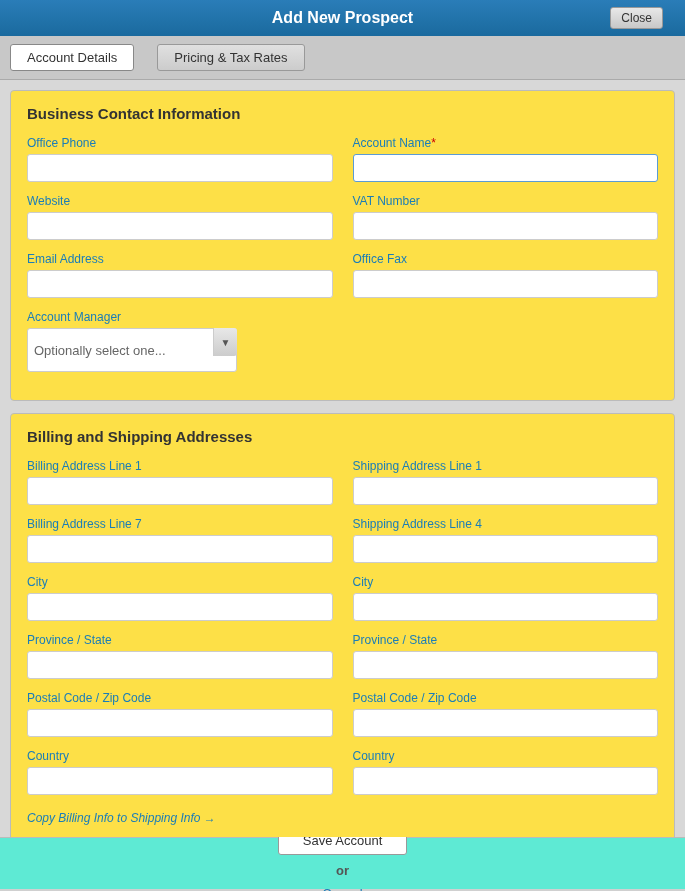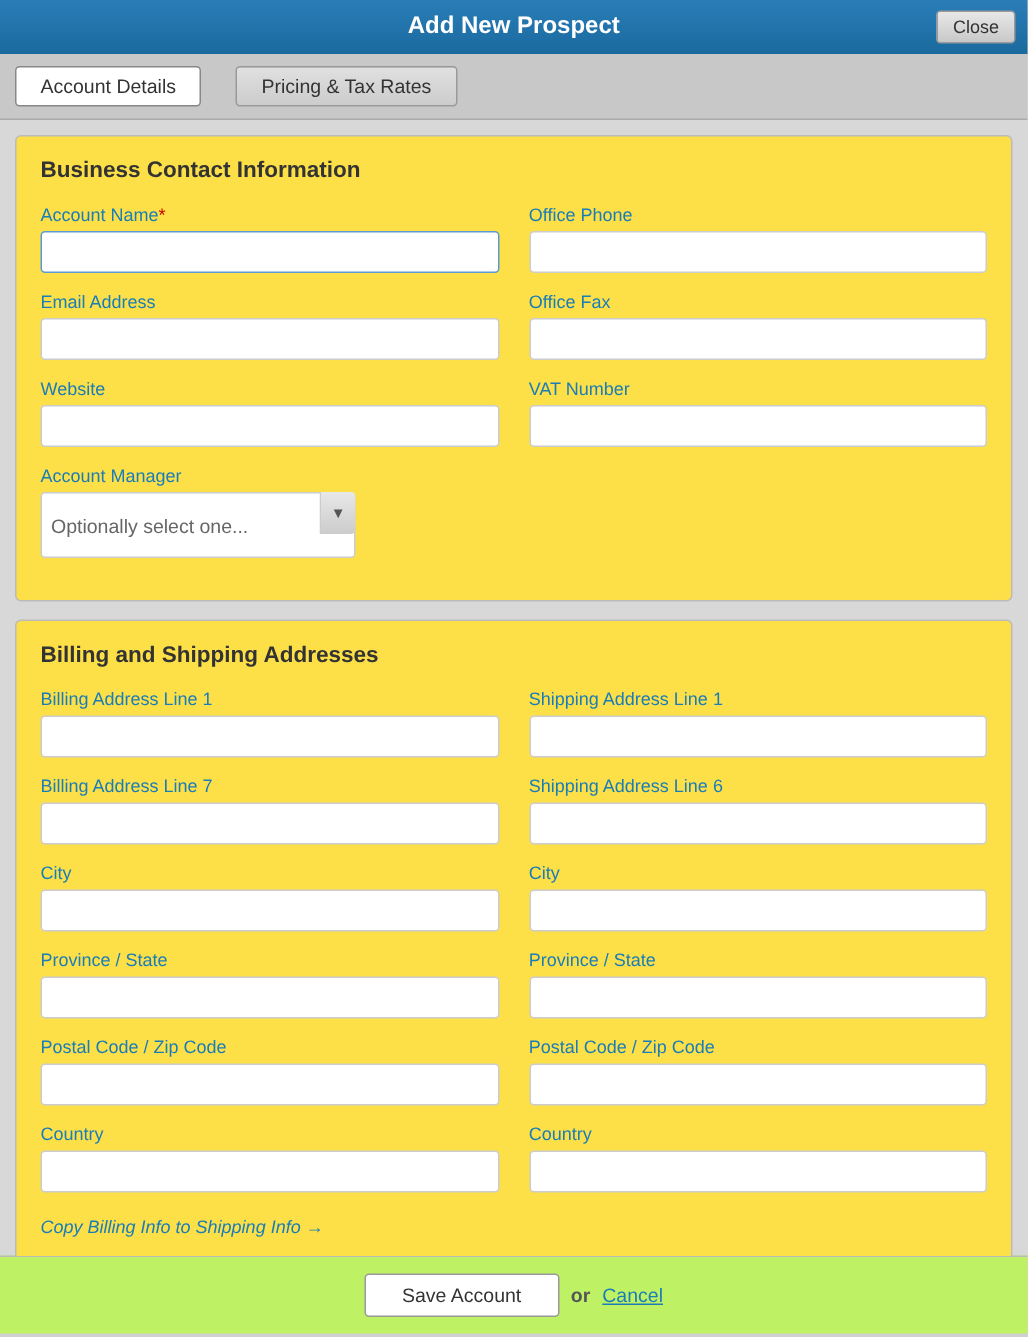--- a/index.html
+++ b/index.html
@@ -22,21 +22,21 @@
       justify-content: center;
       position: relative;
     }
     .header-title {
       color: white;
       font-size: 16px;
       font-weight: bold;
     }
     .close-btn {
       position: absolute;
-      right: 8px;
+      right: 22px;
       top: 50%;
       transform: translateY(-50%);
       background: linear-gradient(to bottom, #e8e8e8, #c8c8c8);
       border: 1px solid #999;
       border-radius: 3px;
       padding: 3px 10px;
       cursor: pointer;
       font-size: 12px;
       color: #333;
     }
@@ -165,27 +165,28 @@
       font-size: 12px;
       text-decoration: none;
       cursor: pointer;
       margin-top: 4px;
       display: inline-block;
       font-style: italic;
     }
 
     
     .footer {
-      background: #bef264;
+      background: #5eead4;
       height: 52px;
       display: flex;
       align-items: center;
       justify-content: center;
       gap: 8px;
       border-top: 1px solid #bbb;
+      flex-direction: column;
     }
     .save-btn {
       background: white;
       border: 1px solid #999;
       border-radius: 3px;
       padding: 6px 24px;
       font-size: 13px;
       cursor: pointer;
       color: #333;
     }
@@ -214,49 +215,49 @@
   <div class="tab">Pricing &amp; Tax Rates</div>
 </div>
 
 <div class="main-content">
 
   <div class="section">
     <div class="section-title">Business Contact Information</div>
 
     <div class="form-row">
       <div class="form-col">
+        <label class="form-label">Office Phone</label>
+        <input class="form-input" type="text" style="">
+      </div>
+      <div class="form-col">
         <label class="form-label">
           <span>Account Name</span><span class="required">*</span>
         </label>
         <input class="form-input active-input" type="text" style="">
       </div>
-      <div class="form-col">
-        <label class="form-label">Office Phone</label>
+    </div>
+
+    <div class="form-row">
+      <div class="form-col">
+        <label class="form-label">Website</label>
+        <input class="form-input" type="text" style="">
+      </div>
+      <div class="form-col">
+        <label class="form-label">VAT Number</label>
         <input class="form-input" type="text" style="">
       </div>
     </div>
 
     <div class="form-row">
       <div class="form-col">
         <label class="form-label">Email Address</label>
         <input class="form-input" type="text" style="">
       </div>
       <div class="form-col">
         <label class="form-label">Office Fax</label>
-        <input class="form-input" type="text" style="">
-      </div>
-    </div>
-
-    <div class="form-row">
-      <div class="form-col">
-        <label class="form-label">Website</label>
-        <input class="form-input" type="text" style="">
-      </div>
-      <div class="form-col">
-        <label class="form-label">VAT Number</label>
         <input class="form-input" type="text" style="">
       </div>
     </div>
 
     <div class="form-row">
       <div class="form-col" style="max-width: 220px;">
         <label class="form-label">Account Manager</label>
         <div class="select-wrapper">
           <select class="form-select"><option value="">Optionally select one...</option></select>
           <div class="select-arrow">▼</div>
@@ -278,21 +279,21 @@
         <input class="form-input" type="text" style="">
       </div>
     </div>
 
     <div class="form-row">
       <div class="form-col">
         <label class="form-label">Billing Address Line 7</label>
         <input class="form-input" type="text" style="">
       </div>
       <div class="form-col">
-        <label class="form-label">Shipping Address Line 6</label>
+        <label class="form-label">Shipping Address Line 4</label>
         <input class="form-input" type="text" style="">
       </div>
     </div>
 
     <div class="form-row">
       <div class="form-col">
         <label class="form-label">City</label>
         <input class="form-input" type="text" style="">
       </div>
       <div class="form-col">

